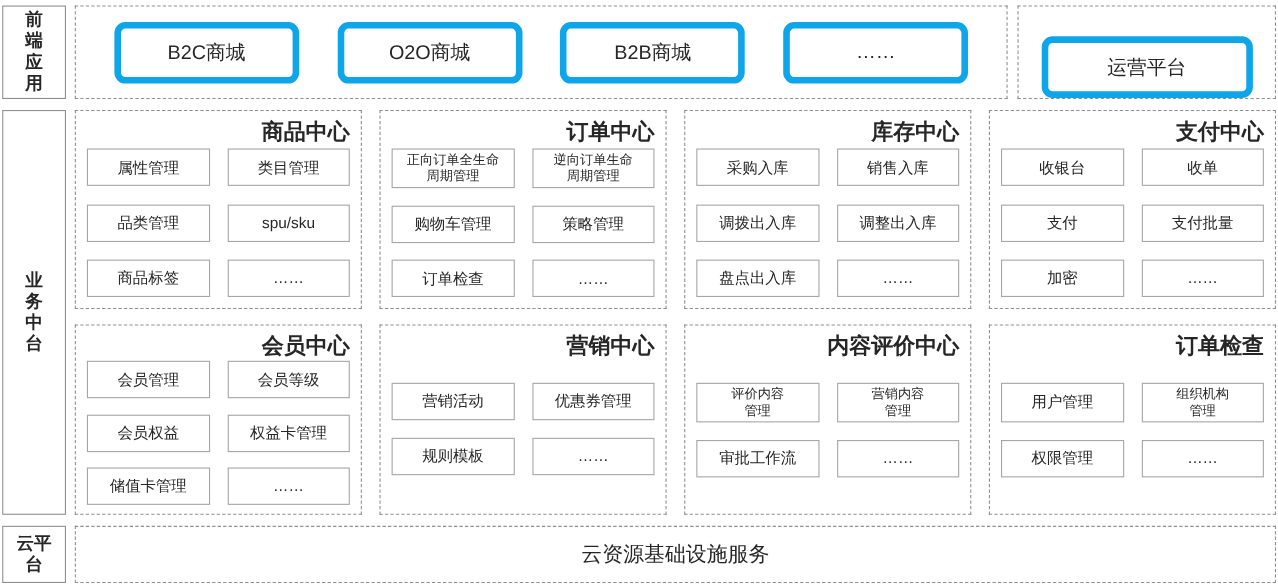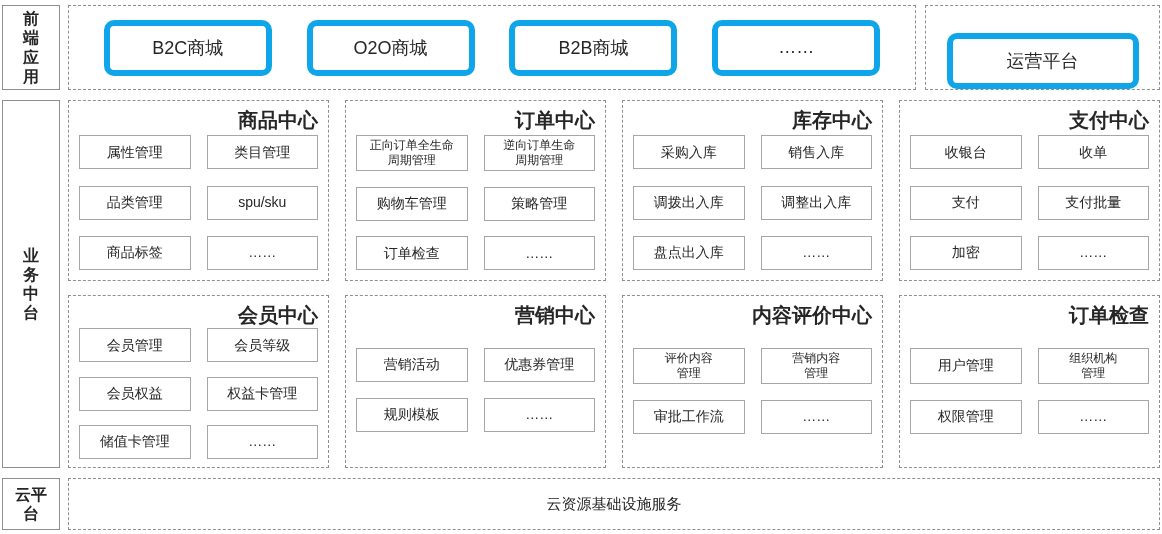--- a/index.html
+++ b/index.html
@@ -118,21 +118,21 @@
   }
   .module-btn.small { font-size: 12px; }
 
   
   .cloud-container {
     flex: 1 1 auto;
     display: flex;
     align-items: center;
     justify-content: center;
   }
-  .cloud-text { font-size: 15px; }
+  .cloud-text { font-size: 19px; }
 </style>
 </head>
 <body>
 
 <div class="page">
 
   <div class="row row-frontend">
     <div class="side-label">前
 端
 应

